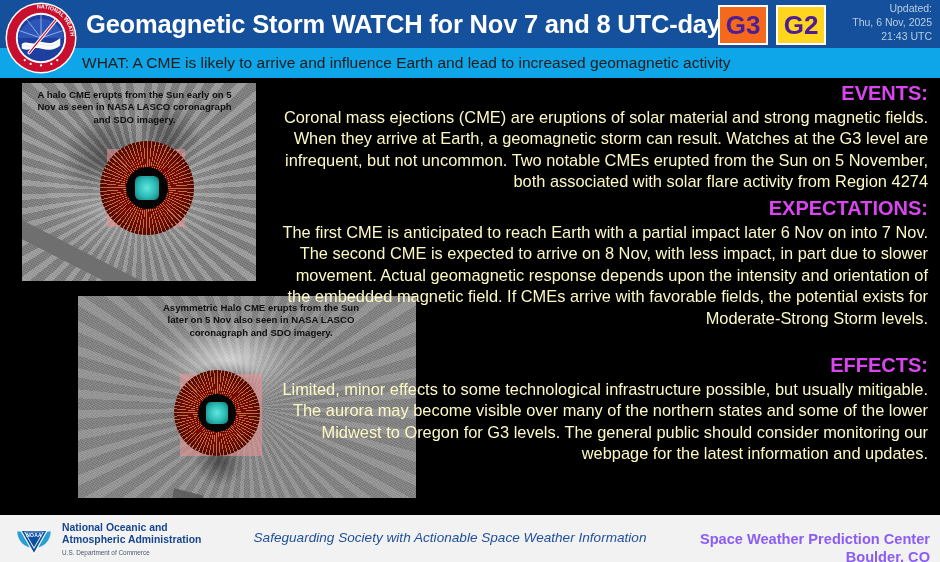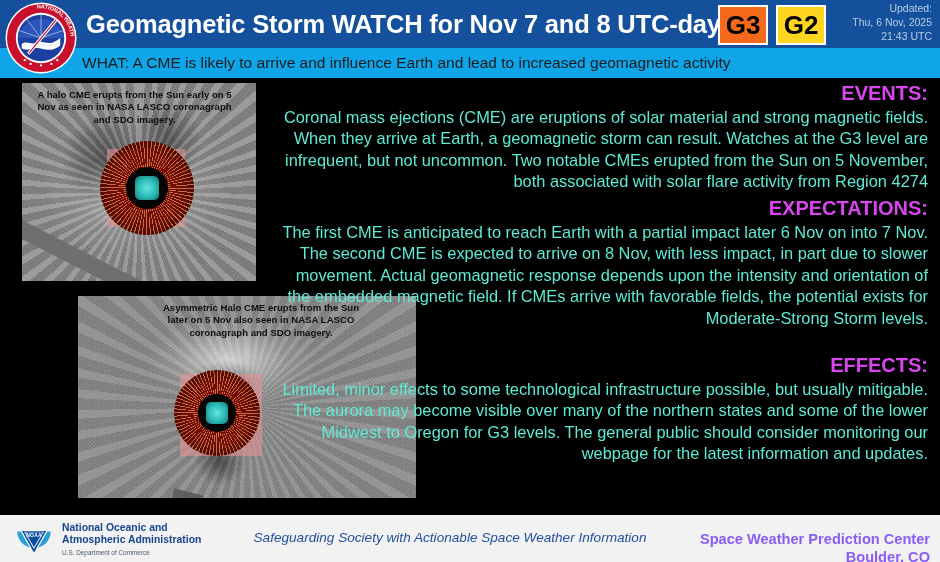--- a/index.html
+++ b/index.html
@@ -44,21 +44,21 @@
   }
 
   .scale-badge {
     position: absolute;
     top: 5px;
     width: 50px; height: 40px;
     border: 2px solid #ffffff;
     display: flex;
     align-items: center;
     justify-content: center;
-    color: #000000;
+    color: #4c1d95;
     font-size: 26px;
     font-weight: bold;
     line-height: 1;
   }
   #badge-g3 { left: 718px; background: #f4691b; }
   #badge-g2 { left: 776px; background: #ffd520; }
 
   #updated-block {
     position: absolute;
     right: 8px; top: 2px;
@@ -188,21 +188,21 @@
   .section-heading {
     text-align: right;
     color: #d946ef;
     font-size: 20px;
     font-weight: bold;
     line-height: 1.18;
     margin-bottom: 1px;
   }
   .section-body {
     text-align: right;
-    color: #5eead4;
+    color: #fef9c3;
     font-size: 16.4px;
     line-height: 1.31;
   }
 
   
   #footer-bar {
     position: absolute;
     left: 0; top: 515px;
     width: 940px; height: 47px;
     background: #f2f2f2;

